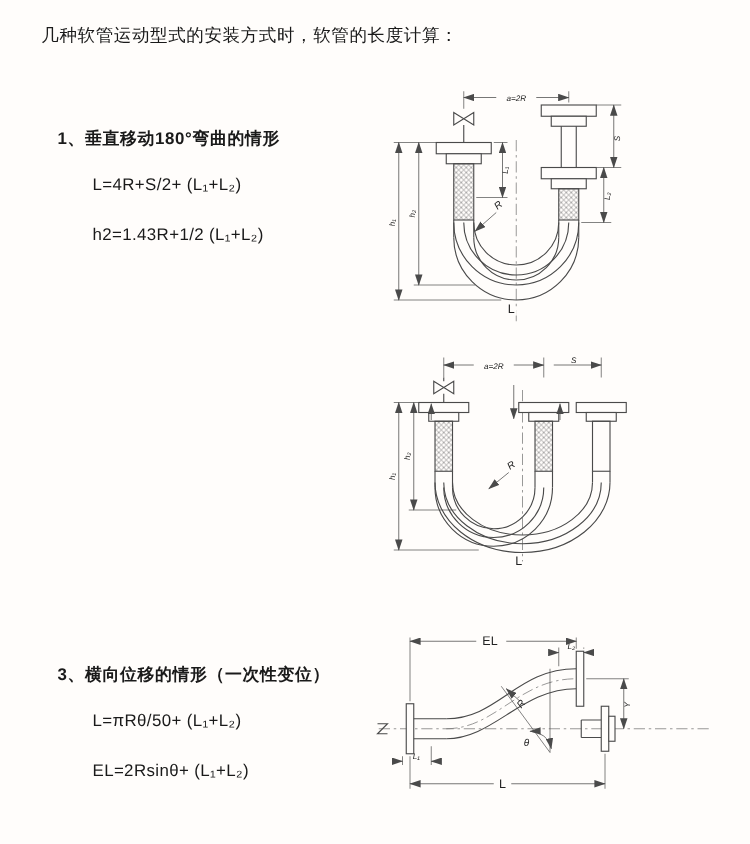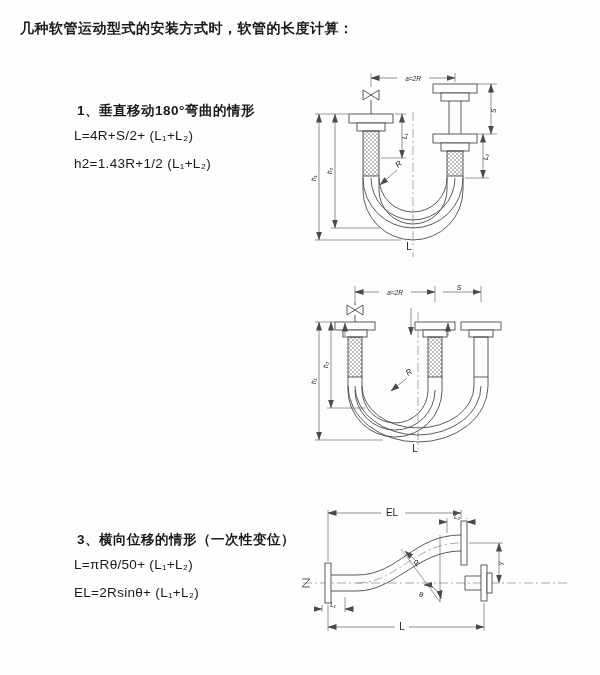--- a/index.html
+++ b/index.html
@@ -1,21 +1,21 @@
 <!DOCTYPE html>
 <html><head>
 <meta charset="utf-8">
 <style>
   html,body{margin:0;padding:0;}
   .page{position:relative;width:600px;height:675px;background:#fffdfb;overflow:hidden;
         font-family:"Liberation Sans",sans-serif;color:#1a1a1a;}
-  .doc-title{position:absolute;left:20px;top:20px;font-size:14px;font-weight:bold;letter-spacing:.5px;}
+  .doc-title{position:absolute;left:33px;top:20px;font-size:14px;font-weight:normal;letter-spacing:.5px;}
   .calc-section{position:absolute;left:46px;width:270px;}
-  .sec-heading{font-size:13.5px;font-weight:bold;letter-spacing:.5px;height:20px;margin-left:31px;}
-  .formula{font-size:13.5px;margin-left:28px;line-height:28px;white-space:nowrap;letter-spacing:.3px;}
+  .sec-heading{font-size:13.5px;font-weight:bold;letter-spacing:.5px;height:20px;}
+  .formula{font-size:13.5px;margin-left:28px;line-height:28px;white-space:nowrap;letter-spacing:.3px;margin-top:12px;}
   #sec1{top:102px;} #sec2{top:302px;} #sec3{top:531px;}
   svg.diag{position:absolute;}
   #d1{left:305px;top:66px;} #d2{left:303px;top:278px;} #d3{left:295px;top:505px;}
   .s{stroke:#4a4a4a;stroke-width:.9;fill:none;}
   .fl{stroke:#4a4a4a;stroke-width:.9;fill:#fffdfb;}
   .hz{stroke:#4a4a4a;stroke-width:.9;fill:url(#hatch);}
   .cl{stroke:#777;stroke-width:.6;fill:none;stroke-dasharray:9 3 2 3;}
   .dim{stroke:#4a4a4a;stroke-width:.6;fill:none;marker-start:url(#arw);marker-end:url(#arw);}
   .dime{stroke:#4a4a4a;stroke-width:.6;fill:none;marker-end:url(#arw);}
   .ext{stroke:#4a4a4a;stroke-width:.55;fill:none;}

